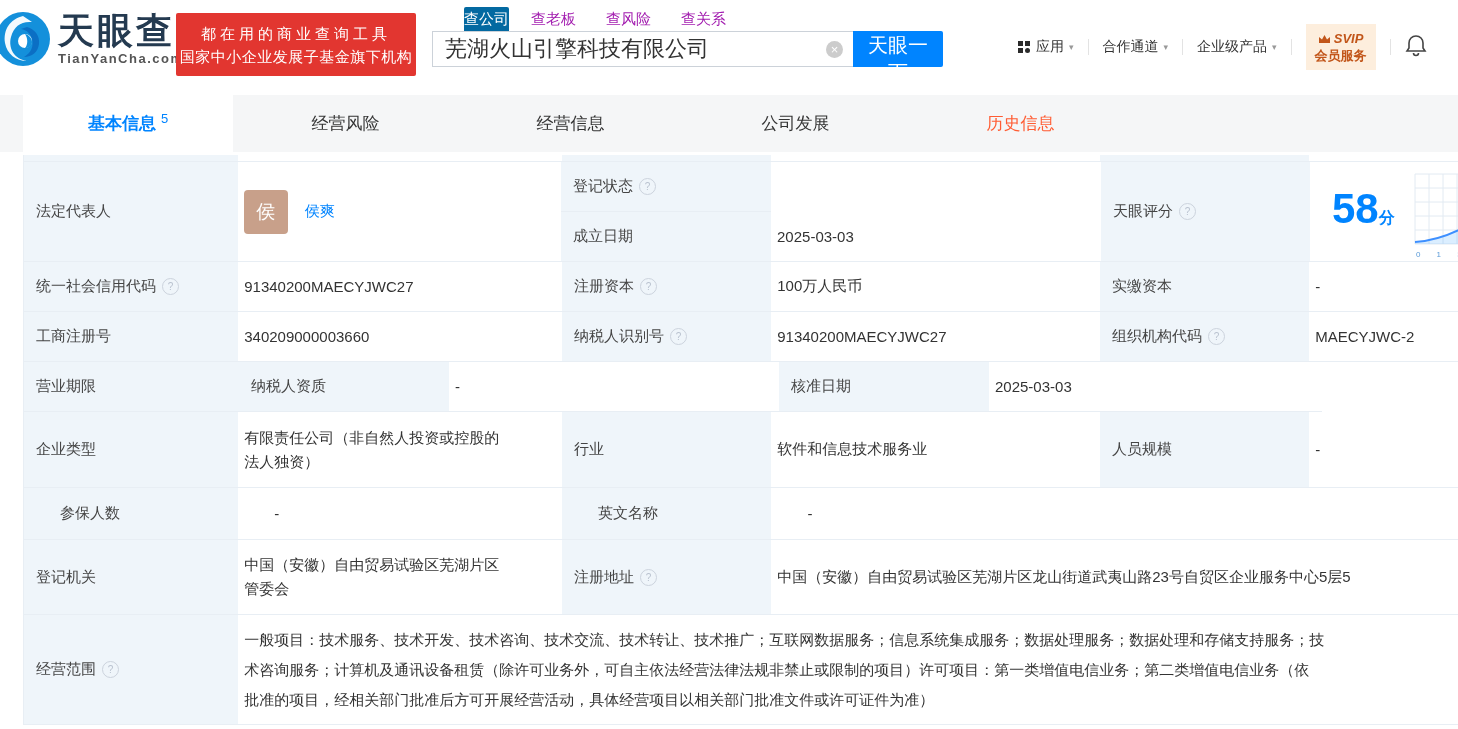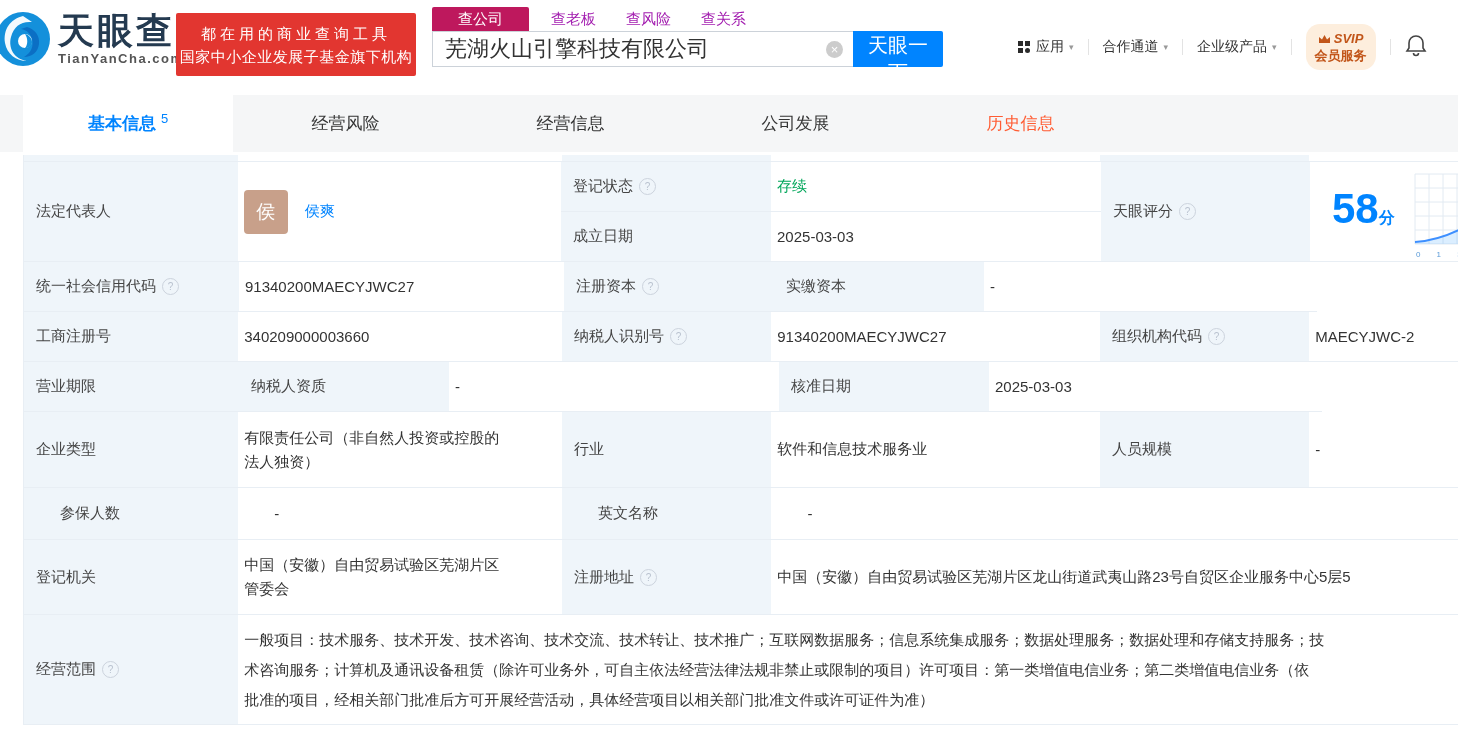--- a/index.html
+++ b/index.html
@@ -19,38 +19,38 @@
   .logo-sub{font-size:13px;font-weight:bold;color:#555;letter-spacing:1.5px;margin-top:2px;}
   .banner{position:absolute;left:176px;top:13px;width:240px;height:63px;background:#e23630;color:#fff;
     border-radius:2px;display:flex;flex-direction:column;justify-content:center;align-items:center;
     font-weight:normal;font-size:15px;line-height:23px;}
   .banner-l1{letter-spacing:4px;}
   .banner-l2{letter-spacing:0.5px;}
 
   .search{position:absolute;left:432px;top:7px;}
   .search-tabs{display:flex;align-items:center;height:24px;}
   .search-tab{font-size:15px;color:#a21caf;margin-right:30px;cursor:pointer;line-height:24px;}
-  .search-tab.active{background:#be185d;color:#fff;padding:0 26px;border-radius:2px 2px 0 0;margin-right:22px;}
+  .search-tab.active{background:#0369a1;color:#fff;padding:0 0;border-radius:2px 2px 0 0;margin-right:22px;margin-left:32px;}
   .search-row{display:flex;margin-top:0;}
   .search-box{position:relative;}
   .search-input{width:376px;height:34px;border:1px solid #ccd2d9;border-right:none;outline:none;
     padding:0 32px 0 12px;font-size:22px;color:#333;font-family:inherit;}
   .clear-icon{position:absolute;right:10px;top:10px;width:17px;height:17px;border-radius:50%;
     background:#ccc;color:#fff;font-size:13px;line-height:17px;text-align:center;cursor:pointer;}
   .search-btn{width:90px;height:36px;background:#0084ff;color:#ffffff;border:none;font-size:20px;
     cursor:pointer;font-family:inherit;border-radius:0 2px 2px 0;}
 
   .menu{position:absolute;left:1018px;top:24px;height:46px;display:flex;align-items:center;font-size:14px;color:#333;}
   .menu-item{display:flex;align-items:center;cursor:pointer;white-space:nowrap;}
   .caret{font-size:9px;color:#999;margin-left:5px;}
   .mdiv{width:1px;height:16px;background:#e3e3e3;margin:0 14px;}
   .apps-icon{display:inline-grid;grid-template-columns:5px 5px;grid-template-rows:5px 5px;grid-gap:2px;margin-right:6px;}
   .apps-icon span{background:#2b2b2b;}
   .apps-icon span:nth-child(4){border-radius:50%;}
-  .svip{background:#fdeedd;color:#c2561a;border-radius:14px;padding:6px 9px;text-align:center;
+  .svip{background:#fdeedd;color:#c2561a;border-radius:0;padding:6px 9px;text-align:center;
     font-size:13px;font-weight:bold;line-height:17px;cursor:pointer;}
   .svip .l1{display:flex;align-items:center;justify-content:center;font-style:italic;}
   .svip svg{margin-right:3px;}
   .bell{margin-left:0;cursor:pointer;}
 
   
   #nav{position:absolute;top:95px;left:0;width:1640px;height:57px;background:#f5f6f7;display:flex;}
   .nav-tab{width:225px;display:flex;align-items:center;justify-content:center;font-size:17px;color:#333;cursor:pointer;}
   .nav-tab.active{width:210px;margin-left:23px;background:#fff;color:#0084ff;font-weight:bold;}
   .nav-count{font-size:13px;font-weight:normal;color:#0084ff;margin-left:5px;position:relative;top:-5px;}
@@ -193,23 +193,20 @@
       <div class="cell val c2 h100">
         <div class="avatar">侯</div>
         <span class="link">侯爽</span>
       </div>
       <div class="mid2">
         <div class="trow">
           <div class="cell lbl c3 h50">
             <span>登记状态</span>
             <span class="help">?</span>
           </div>
-          <div class="cell val c4 h50">
-            <span class="green">存续</span>
-          </div>
         </div>
         <div class="trow">
           <div class="cell lbl c3 h50">成立日期</div>
           <div class="cell val c4 h50">2025-03-03</div>
         </div>
       </div>
       <div class="cell lbl c5 h100">
         <span>天眼评分</span>
         <span class="help">?</span>
       </div>
@@ -230,20 +227,21 @@
     <div class="trow">
       <div class="cell lbl c1 h50">
         <span>统一社会信用代码</span>
         <span class="help">?</span>
       </div>
       <div class="cell val c2 h50">91340200MAECYJWC27</div>
       <div class="cell lbl c3 h50">
         <span>注册资本</span>
         <span class="help">?</span>
       </div>
+      <div class="cell val c4 h50">100万人民币</div>
       <div class="cell lbl c5 h50">实缴资本</div>
       <div class="cell val c6 h50">-</div>
     </div>
 
     <div class="trow">
       <div class="cell lbl c1 h50">工商注册号</div>
       <div class="cell val c2 h50">340209000003660</div>
       <div class="cell lbl c3 h50">
         <span>纳税人识别号</span>
         <span class="help">?</span>

